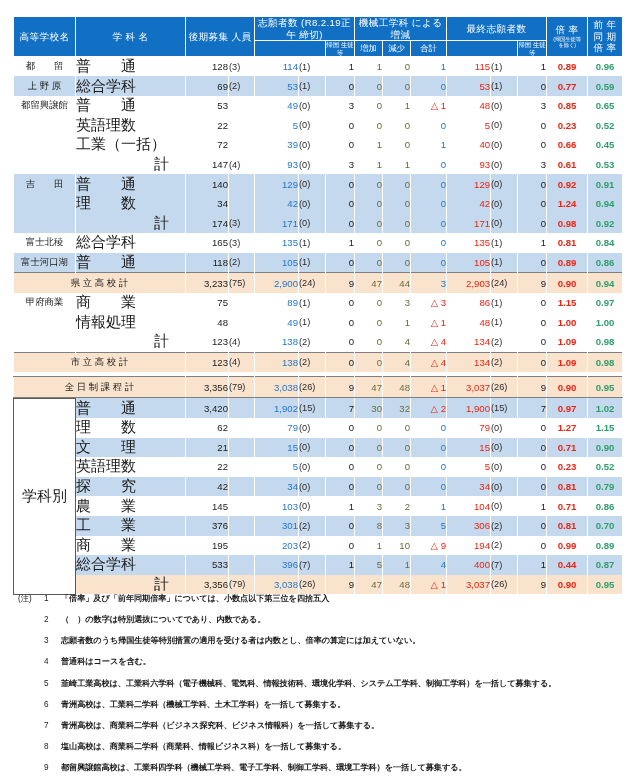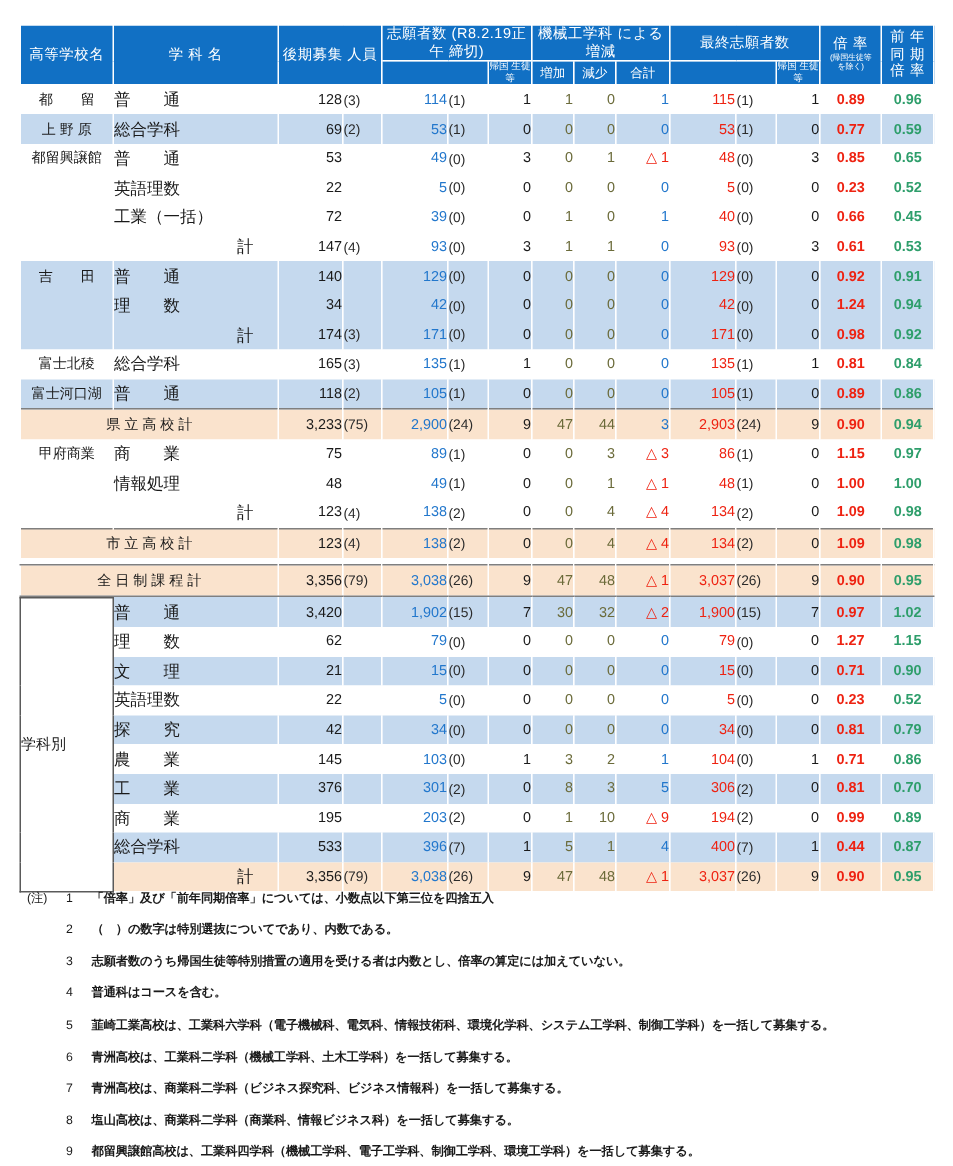--- a/index.html
+++ b/index.html
@@ -33,21 +33,21 @@
   tbody td{
     border-left:1px solid #ffffff;border-right:1px solid #ffffff;
     height:19.6px;vertical-align:middle;font-size:9.6px;
     white-space:nowrap;
   }
   tbody tr.r-white td{background:#ffffff;}
   tbody tr.r-blue  td{background:#c5d9ee;}
   tbody tr.r-peach td{background:#fae3cd;}
 
   td.c-school{text-align:center;padding-right:2px;font-size:9.4px;}
-  td.c-dept{text-align:left;padding-left:5px;font-size:11px;}
+  td.c-dept{text-align:left;padding-left:5px;font-size:15px;}
   td.c-dept.tot{text-align:right;padding-right:16px;}
   td.c-num{text-align:right;padding-right:3px;}
   td.c-paren{text-align:left;padding-left:2px;font-size:9.2px;}
   td.c-mid{text-align:right;padding-right:7px;}
   td.c-rate{text-align:center;font-weight:bold;font-size:9.6px;}
 
   .v-black{color:#1a1a1a;}
   .v-blue{color:#2277cc;}
   .v-red{color:#ee2211;}
   .v-olive{color:#6b6b3a;}
@@ -55,21 +55,21 @@
   .v-paren{color:#2b2b2b;}
   .tri{color:#ee2211;}
 
   
   tr.sep-top td{border-top:1px solid #7f7f7f;}
   tr.sep-bot td{border-bottom:1px solid #7f7f7f;}
   tr.gap td{height:4px;background:#ffffff !important;border-left:none;border-right:none;}
 
   
   td.c-group{
-    background:#ffffff !important;font-size:10px;
+    background:#ffffff !important;text-align:center;font-size:15px;
     border-left:1px solid #5a5a5a;border-right:1px solid #5a5a5a;
   }
   tr.g-first td.c-group{border-top:1px solid #5a5a5a;}
 
   
   .notes{position:absolute;left:18px;top:594px;width:600px;font-size:8.2px;color:#1a1a1a;}
   .note-row{display:flex;align-items:flex-start;margin-bottom:10.5px;line-height:1.3;}
   .note-label{width:26px;flex:0 0 26px;text-align:left;}
   .note-no{width:17px;flex:0 0 17px;text-align:left;}
   .note-txt{flex:1;letter-spacing:-.1px;font-weight:bold;}

